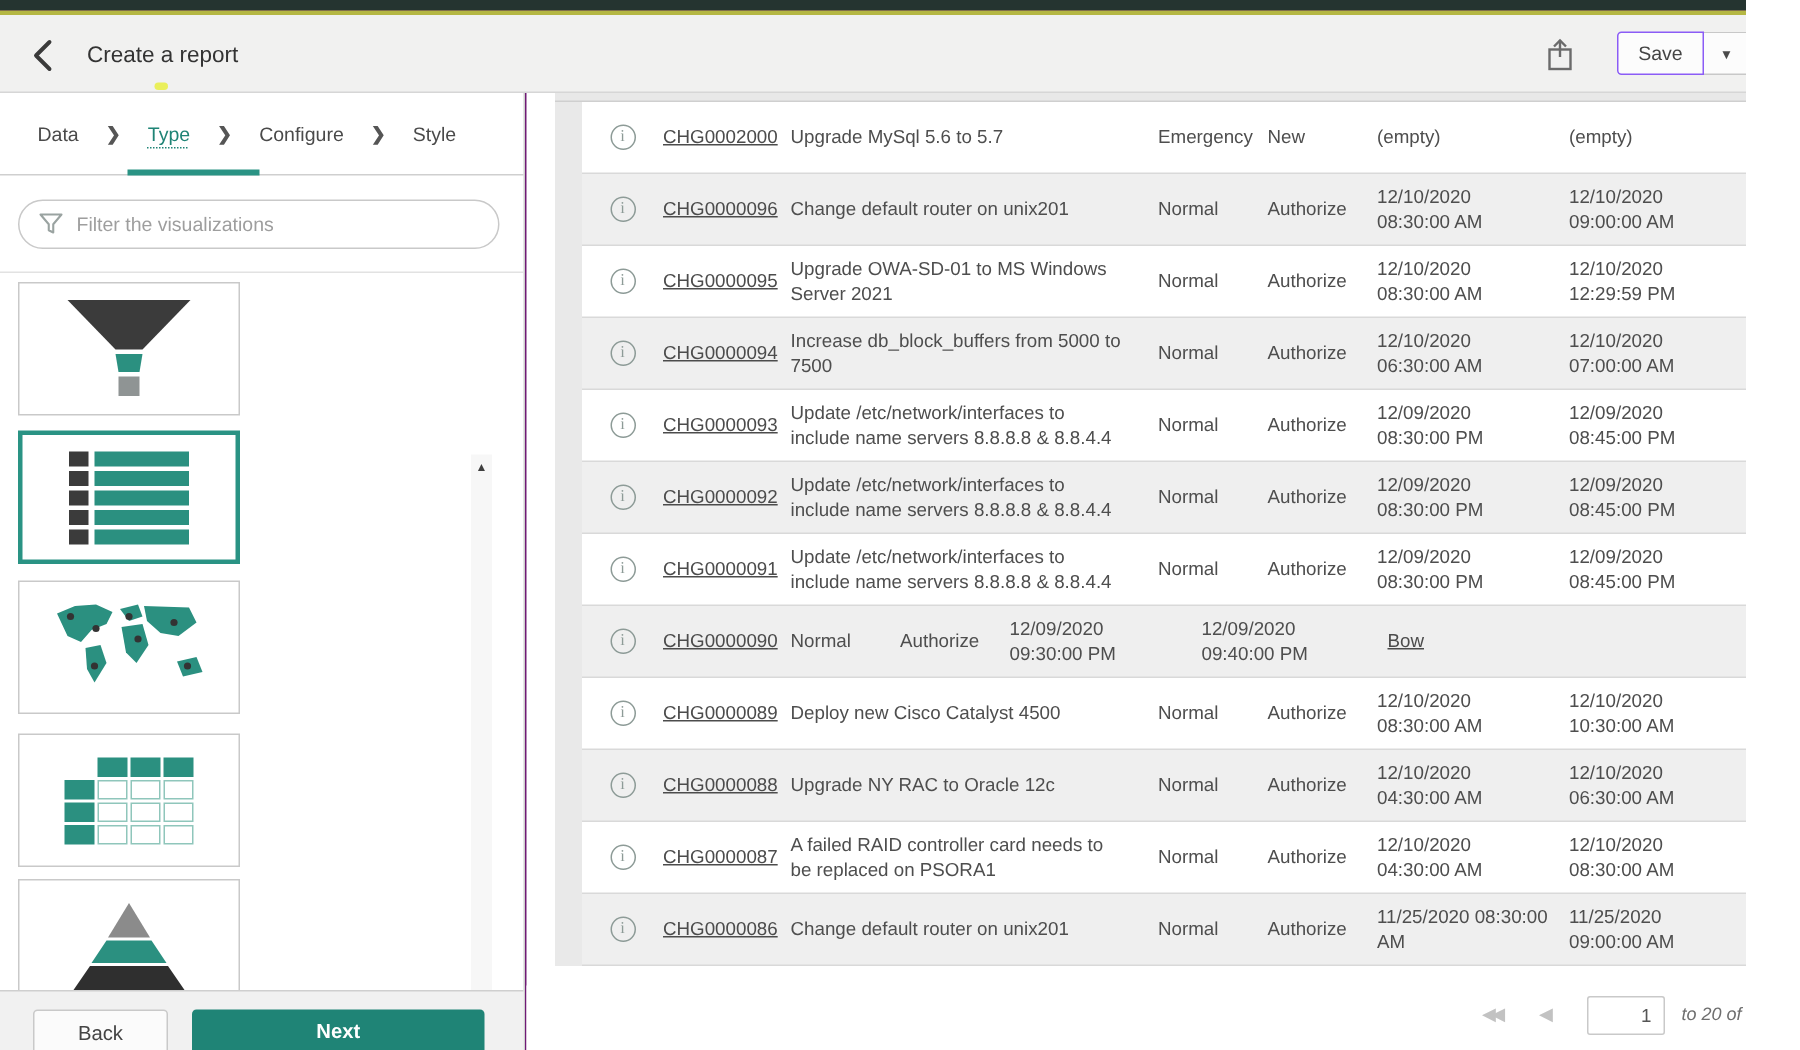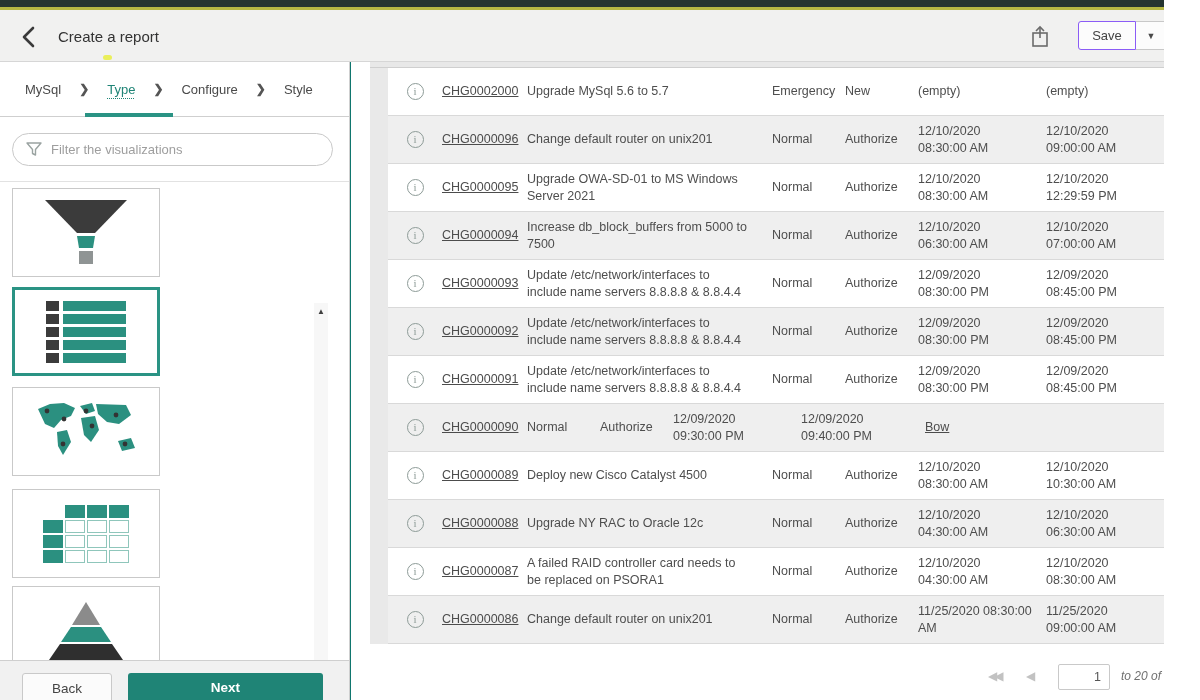--- a/index.html
+++ b/index.html
@@ -1,18 +1,18 @@
 <!DOCTYPE html>
 <html><head>
 <meta charset="utf-8">
 <style>
   * { margin:0; padding:0; box-sizing:border-box; }
   html,body { width:1200px; height:700px; overflow:hidden; background:#fff; }
   .screen { position:relative; width:1164px; height:700px; overflow:hidden;
-            font-family:"Liberation Sans", sans-serif; color:#4e4e4e; background:#0f766e; }
+            font-family:"Liberation Sans", sans-serif; color:#4e4e4e; background:#701a75; }
 
   
   .top-strip   { position:absolute; left:0; top:0; width:1200px; height:7px; background:#253430; }
   .yellow-line { position:absolute; left:0; top:7px; width:1200px; height:3px; background:#b5b743; }
 
   
   .hdr { position:absolute; left:0; top:10px; width:1200px; height:52px; background:#f1f1f0;
          border-bottom:1px solid #d6d6d6; }
   .back-btn { position:absolute; left:18px; top:15px; width:26px; height:24px; cursor:pointer; }
   .hdr-title { position:absolute; left:58px; top:18px; font-size:15px; color:#333; }
@@ -127,21 +127,21 @@
         <polyline points="8,7 12,3 16,7" fill="none" stroke="#6b6b6b" stroke-width="1.6"></polyline>
       </svg>
     </div>
     <div class="save-btn">Save</div>
     <div class="save-caret">▼</div>
     <div class="teal-frag"></div>
   </div>
 
   <div class="panel">
     <div class="crumbs">
-      <span class="crumb">MySql</span>
+      <span class="crumb">Data</span>
       <span class="crumb-sep">❯</span>
       <span class="crumb active">Type</span>
       <span class="crumb-sep">❯</span>
       <span class="crumb">Configure</span>
       <span class="crumb-sep">❯</span>
       <span class="crumb">Style</span>
       <span class="active-bar"></span>
     </div>
 
     <div class="filter-pill">

